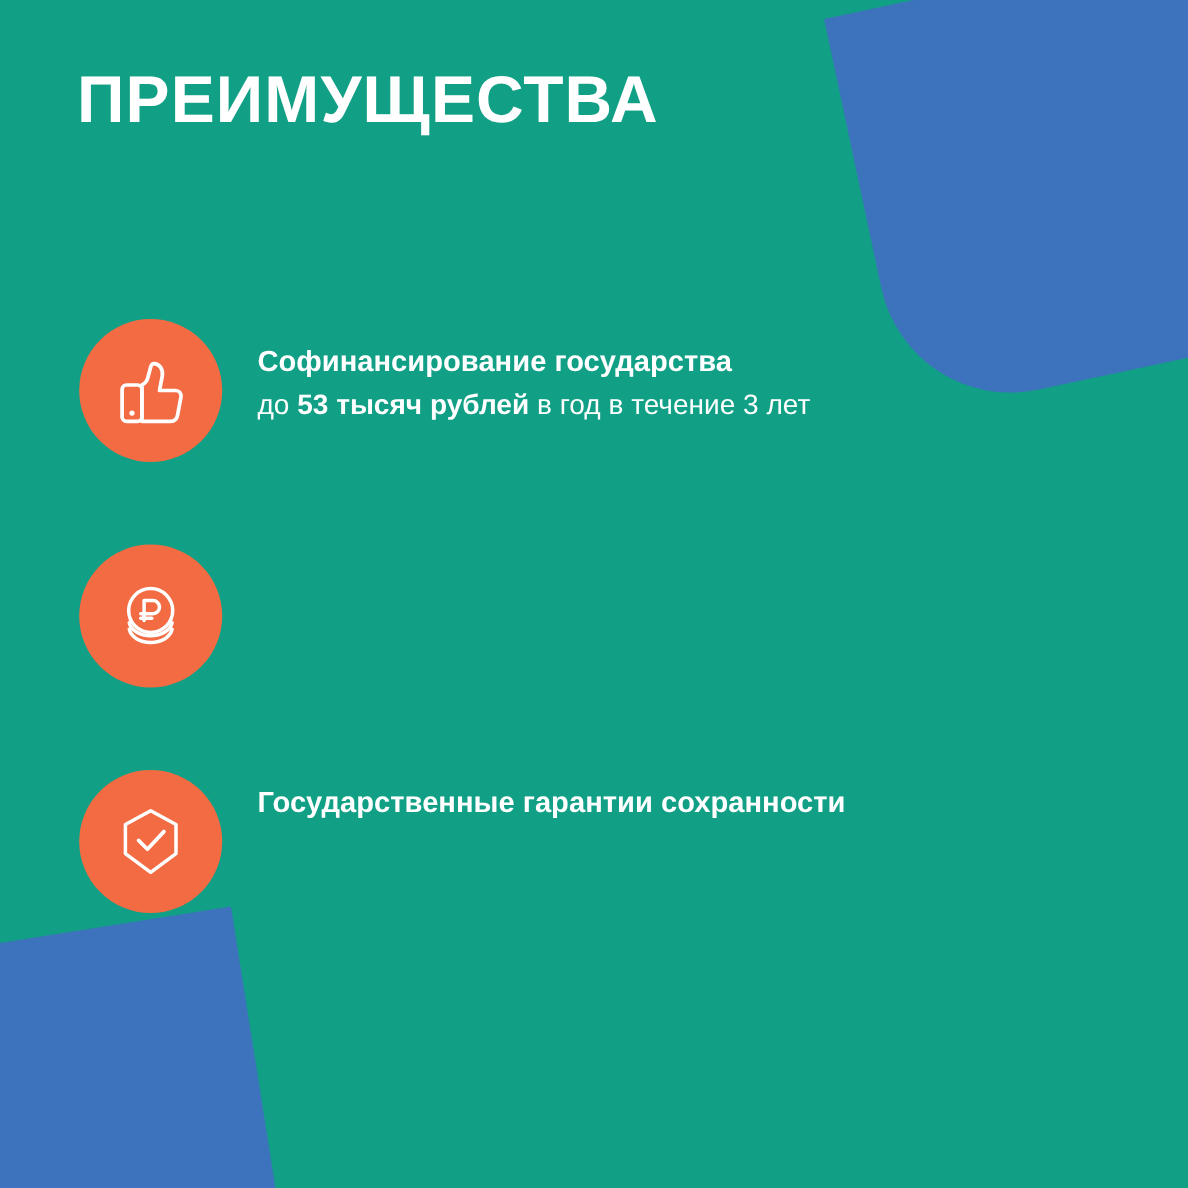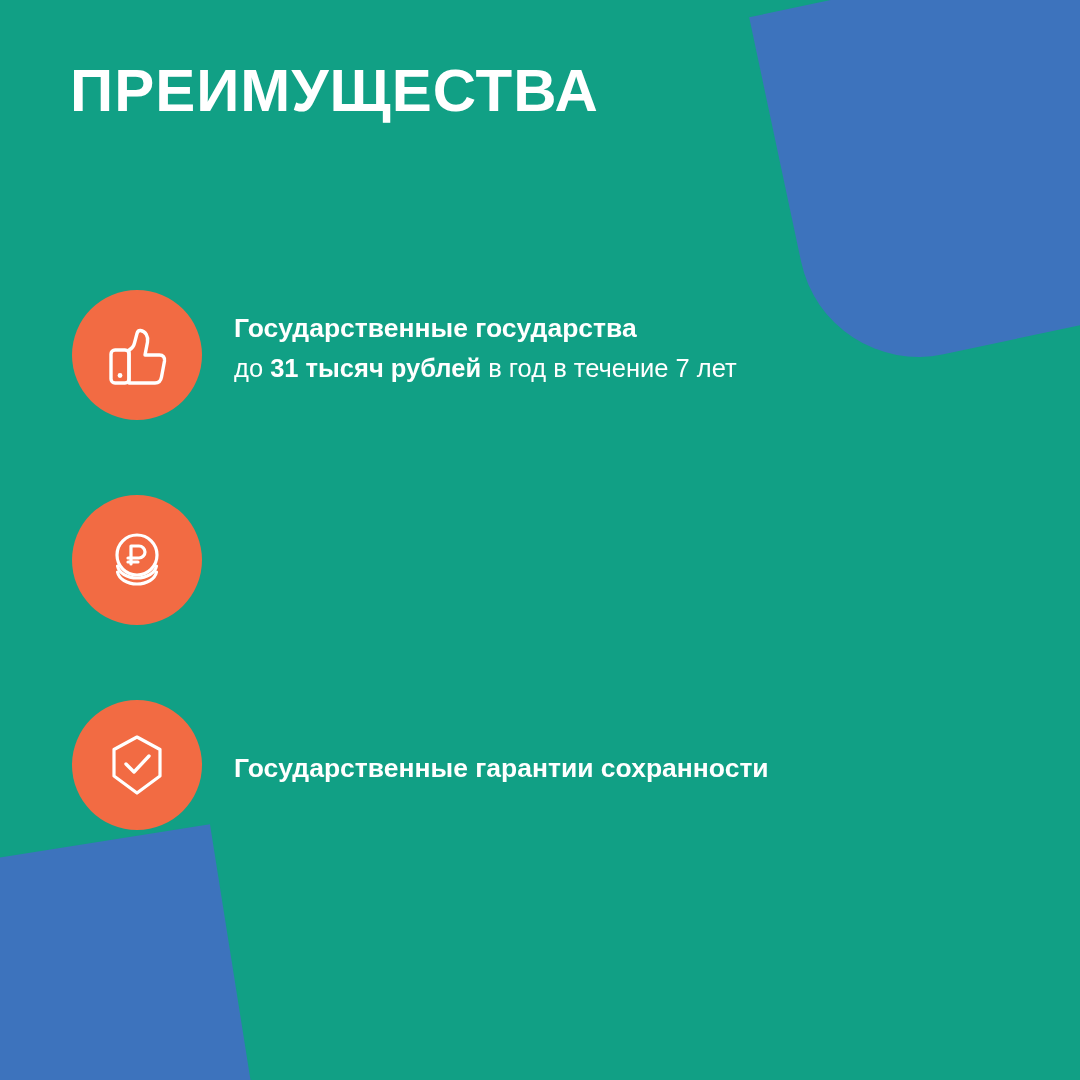--- a/index.html
+++ b/index.html
@@ -59,21 +59,21 @@
     top: 290px;
     left: 72px;
     right: 70px;
     z-index: 5;
   }
   .item {
     display: flex;
     align-items: flex-start;
     margin-bottom: 75px;
   }
-  .item:last-child { margin-bottom: 0; align-items: center; }
+  .item:last-child { margin-bottom: 0; }
   .badge {
     flex: 0 0 auto;
     width: 130px;
     height: 130px;
     border-radius: 50%;
     background: #f26b43;
     display: flex;
     align-items: center;
     justify-content: center;
   }
@@ -117,22 +117,22 @@
       <div class="badge">
         <span>
           <svg width="76" height="76" viewBox="0 0 76 76" fill="none" xmlns="http://www.w3.org/2000/svg">
             <path d="M30 33 L30 66 L56 66 C60 66 62 63 62.5 60 L65.5 44 C66 40.5 64 38 60.5 38 L46 38 L48.5 25 C49.5 19.5 46.5 14 41.5 13.5 C39.5 13.3 38.5 14.5 38 16.5 L35.5 26 C34.8 29 33 31.5 30 33 Z" stroke="#ffffff" stroke-width="3.4" stroke-linejoin="round" stroke-linecap="round"></path>
             <rect x="12" y="33" width="18" height="33" rx="4" stroke="#ffffff" stroke-width="3.4"></rect>
             <circle cx="21" cy="58.5" r="2.4" fill="#ffffff"></circle>
           </svg>
         </span>
       </div>
       <div class="text">
-        <div class="item-title">Государственные государства</div>
-        <div class="item-desc"><span>до </span><b>31 тысяч рублей</b><span> в год в течение 7 лет</span></div>
+        <div class="item-title">Софинансирование государства</div>
+        <div class="item-desc"><span>до </span><b>53 тысяч рублей</b><span> в год в течение 3 лет</span></div>
       </div>
     </div>
 
     <div class="item item-2">
       <div class="badge">
         <span>
           <svg width="76" height="76" viewBox="0 0 76 76" fill="none" xmlns="http://www.w3.org/2000/svg">
             <circle cx="38" cy="33" r="20" stroke="#ffffff" stroke-width="3.2"></circle>
             <path d="M32 42 V24 h8 a6 6 0 0 1 0 12 h-11" stroke="#ffffff" stroke-width="3.2" stroke-linecap="round" stroke-linejoin="round"></path>
             <path d="M29 40 h10" stroke="#ffffff" stroke-width="3.2" stroke-linecap="round"></path>

